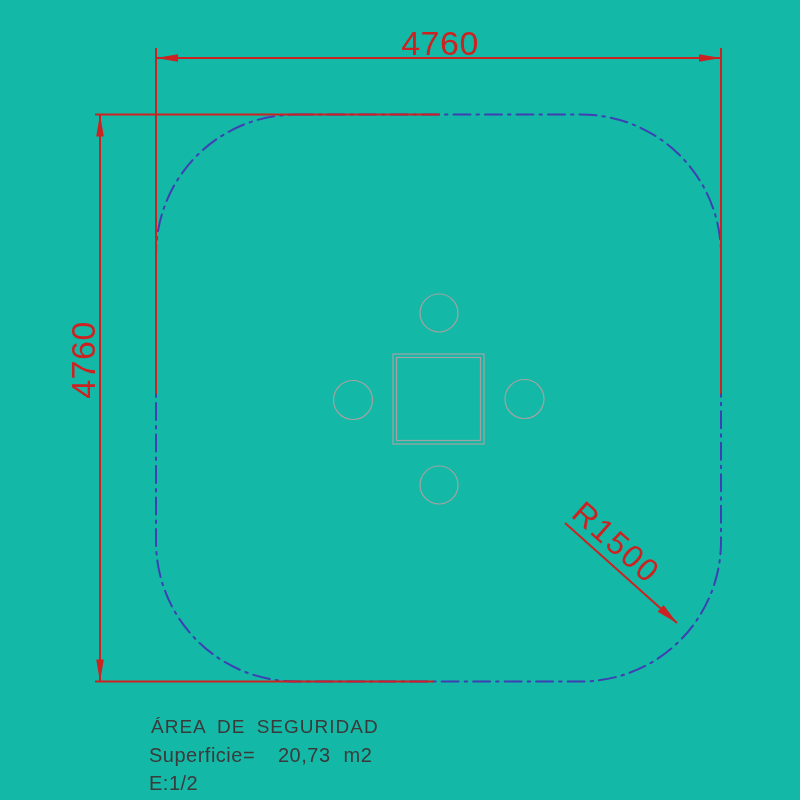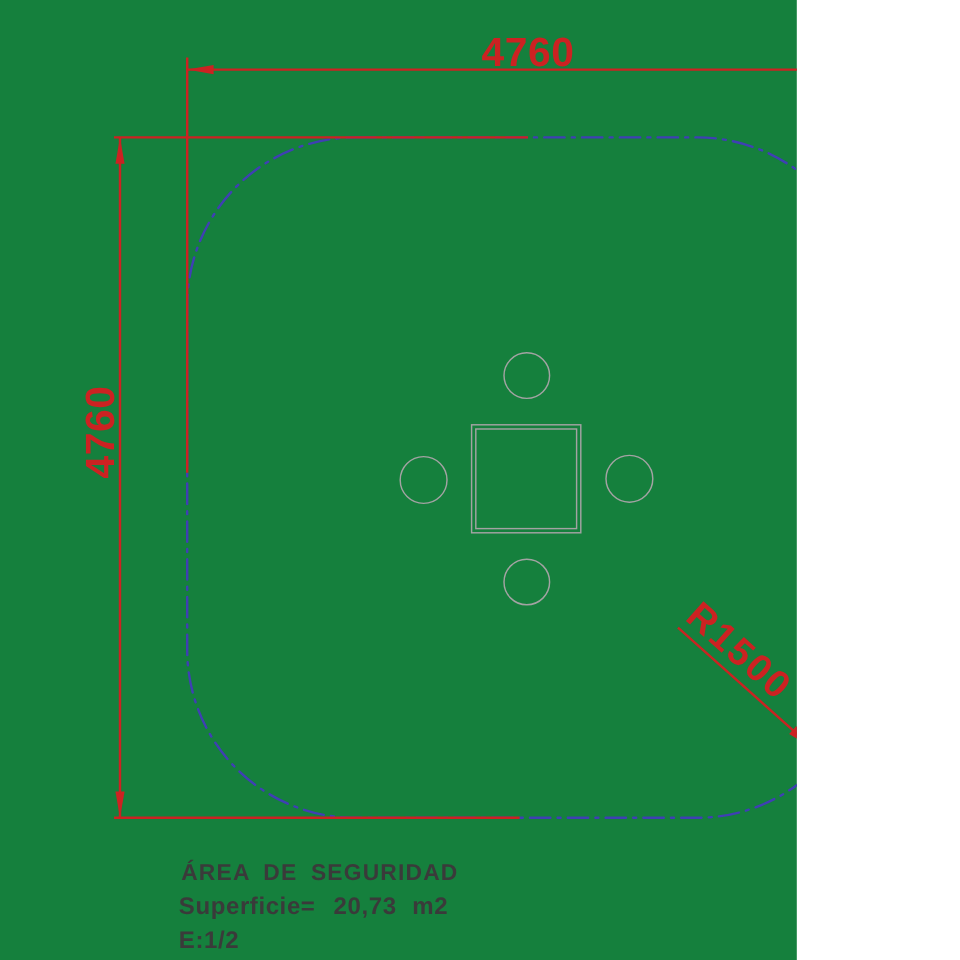--- a/index.html
+++ b/index.html
@@ -2,26 +2,25 @@
 <html><head>
 <meta charset="utf-8">
 <style>
   html, body {
     margin: 0;
     padding: 0;
     background: #ffffff;
   }
   .canvas {
     position: relative;
-    width: 664px;
+    width: 800px;
     height: 800px;
-    background: #15803d;
+    background: #14b8a6;
     overflow: hidden;
     font-family: "Liberation Sans", sans-serif;
-    font-weight: bold;
   }
   svg text {
     font-family: "Liberation Sans", sans-serif;
   }
   
   .dim line {
     stroke: #cc2222;
     stroke-width: 2;
     fill: none;
   }

